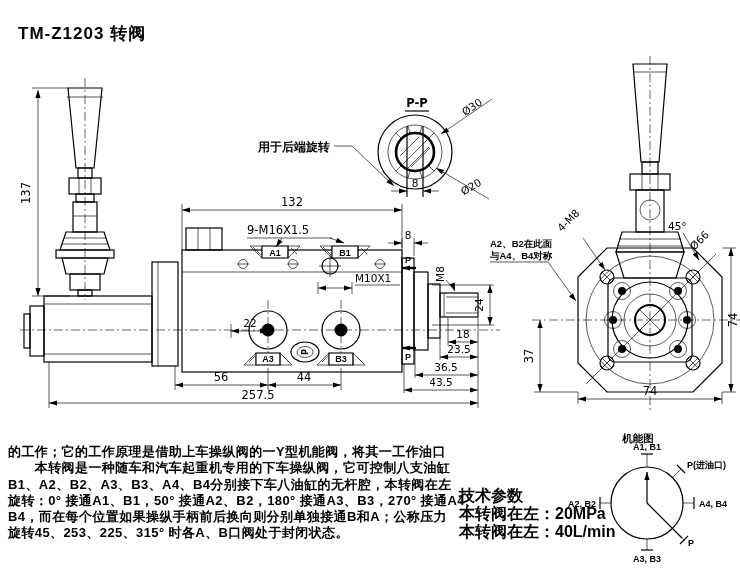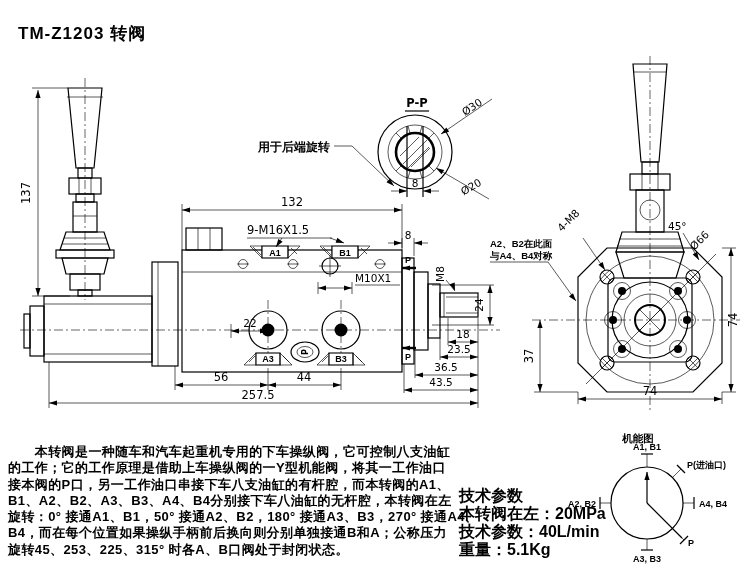--- a/index.html
+++ b/index.html
@@ -379,29 +379,27 @@
         <polygon points="0,0 -8,2.6 -8,-2.6" transform="translate(540 320) rotate(-90)" fill="#000"></polygon>
         <polygon points="0,0 -8,2.6 -8,-2.6" transform="translate(540 392) rotate(90)" fill="#000"></polygon>
         <polygon points="0,0 -8,2.6 -8,-2.6" transform="translate(605 270) rotate(56)" fill="#000"></polygon>
         <polygon points="0,0 -8,2.6 -8,-2.6" transform="translate(699 260) rotate(59)" fill="#000"></polygon>
         <polygon points="0,0 -8,2.6 -8,-2.6" transform="translate(576 301) rotate(51)" fill="#000"></polygon>
         <polygon points="0,0 -8,2.6 -8,-2.6" transform="translate(647 472) rotate(-90)" fill="#000"></polygon>
       </g>
 </svg>
 
 <div id="desc">
+  <div>的工作；它的工作原理是借助上车操纵阀的一Y型机能阀，将其一工作油口</div>
   <div>　　本转阀是一种随车和汽车起重机专用的下车操纵阀，它可控制八支油缸</div>
-  <div>的工作；它的工作原理是借助上车操纵阀的一Y型机能阀，将其一工作油口</div>
-  <div>接本阀的P口，另一工作油口串接下车八支油缸的有杆腔，而本转阀的A1、</div>
   <div>B1、A2、B2、A3、B3、A4、B4分别接下车八油缸的无杆腔，本转阀在左</div>
   <div>旋转：0° 接通A1、B1，50° 接通A2、B2，180° 接通A3、B3，270° 接通A4、</div>
   <div>B4，而在每个位置如果操纵手柄前后换向则分别单独接通B和A；公称压力</div>
   <div>旋转45、253、225、315° 时各A、B口阀处于封闭状态。</div>
 </div>
 
 <div id="specs">
   <div>技术参数</div>
   <div>本转阀在左：20MPa</div>
-  <div>技术参数：40L/min</div>
-  <div>重量：5.1Kg</div>
+  <div>本转阀在左：40L/min</div>
 </div>
 
 </div>
 
 </body></html>

